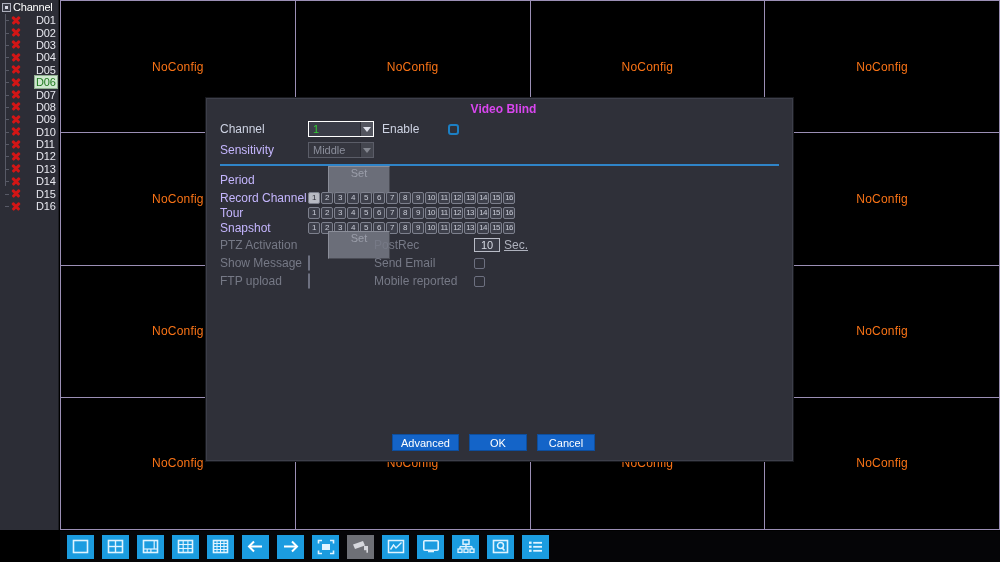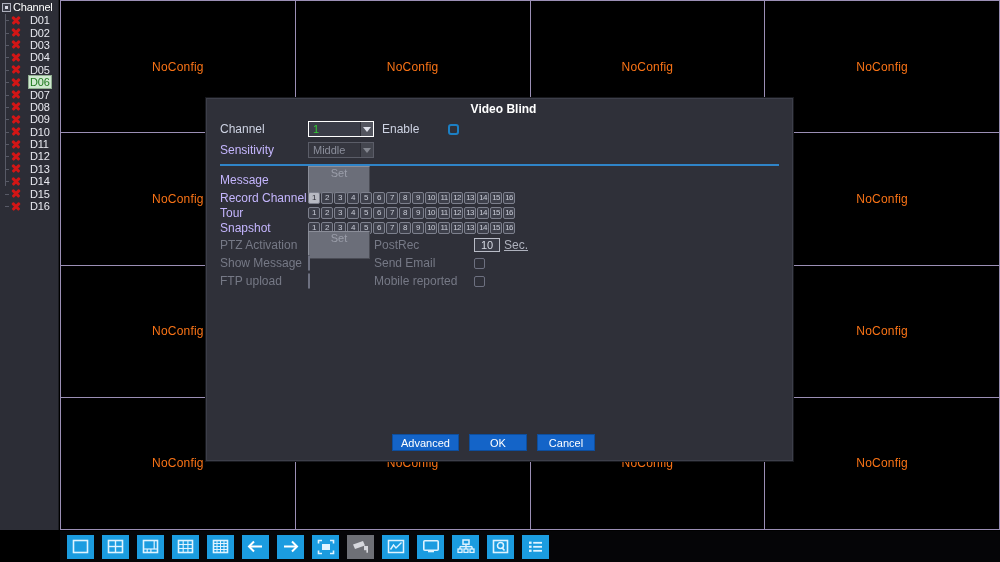--- a/index.html
+++ b/index.html
@@ -34,21 +34,21 @@
     color: #ffffff; font-size: 11px; line-height: 12px;
     letter-spacing: -0.2px;
   }
   .tree-list { position: relative; padding-left: 5px; }
   .tree-list::before {
     content: ""; position: absolute; left: 5px; top: 0;
     width: 1px; height: 172px; background: #585a66;
   }
   .tree-item {
     position: relative; display: flex; align-items: center;
-    height: 12.4px; padding-left: 5px; gap: 8px;
+    height: 12.4px; padding-left: 5px; gap: 14px;
   }
   .tree-item::before {
     content: ""; position: absolute; left: 0; top: 50%;
     width: 4px; height: 1px; background: #585a66;
   }
   .x-icon {
     width: 11px; height: 11px; flex: 0 0 11px; position: relative;
   }
   .x-icon::before, .x-icon::after {
     content: ""; position: absolute; left: 1px; top: 4px;
@@ -109,21 +109,21 @@
     position: absolute; left: 205px; top: 97px;
     width: 589px; height: 365px;
     background: #2f3039;
     border: 1px solid #17181d;
     box-shadow: 0 0 0 1px #3d3f4a inset;
     color: #c6c9d6;
     font-size: 12px;
   }
   .dlg-title {
     height: 22px; line-height: 22px; text-align: center;
-    color: #ffffff; font-size: 12px; font-weight: bold; padding-left: 8px;
+    color: #d946ef; font-size: 12px; font-weight: bold; padding-left: 8px;
   }
   .dlg-body { padding: 0 14px; position: relative; }
 
   .row { display: flex; align-items: center; height: 18px; margin-bottom: 3px; }
   .lbl { color: #cdd2e2; width: 88px; flex: 0 0 88px; font-size: 12px; }
   .lbl.dim { color: #c4b5fd; }
 
   .select {
     width: 66px; height: 16px; background: #3a3c47;
     border: 1px solid #ffffff;
@@ -153,21 +153,21 @@
   .enable-lbl { color: #cdd2e2; margin-left: 8px; width: 66px; flex:0 0 66px;}
 
   .divider {
     height: 2px; background: #2f84c8; margin: 5px 0 6px 0;
   }
 
   .setbtn {
     width: 62px; height: 28px; background: #6b6e79;
     border-top: 1px solid #8b8e99; border-left: 1px solid #8b8e99;
     border-right: 1px solid #4a4c55; border-bottom: 1px solid #4a4c55;
-    color: #9b9eaa; font-size: 11px; line-height: 12px; text-align: center;
+    color: #9b9eaa; font-size: 11px; line-height: 12px; text-align: center; margin-left: 20px;
   }
 
   .chanrow { display: flex; align-items: center; height: 14px; margin-bottom: 1px; }
   .chips { display: flex; gap: 1px; }
   .chip {
     width: 12px; height: 12px;
     background: #3d3f4a;
     border: 1px solid #7d808d;
     border-radius: 2px;
     color: #c8cbd6; font-size: 8px; line-height: 10px;
@@ -460,21 +460,21 @@
         <span class="lbl dim">Sensitivity</span>
         <div class="select disabled">
           <span class="val">Middle</span>
           <span class="arrow"></span>
         </div>
       </div>
 
       <div class="divider"></div>
 
       <div class="chanrow" style="height:16px;margin-bottom:3px;">
-        <span class="lbl dim">Message</span>
+        <span class="lbl dim">Period</span>
         <div class="setbtn">Set</div>
       </div>
 
       <div class="chanrow">
         <span class="lbl dim">Record Channel</span>
         <div class="chips" id="chips-record">
             <div class="chip active">1</div>
             <div class="chip">2</div>
             <div class="chip">3</div>
             <div class="chip">4</div>

